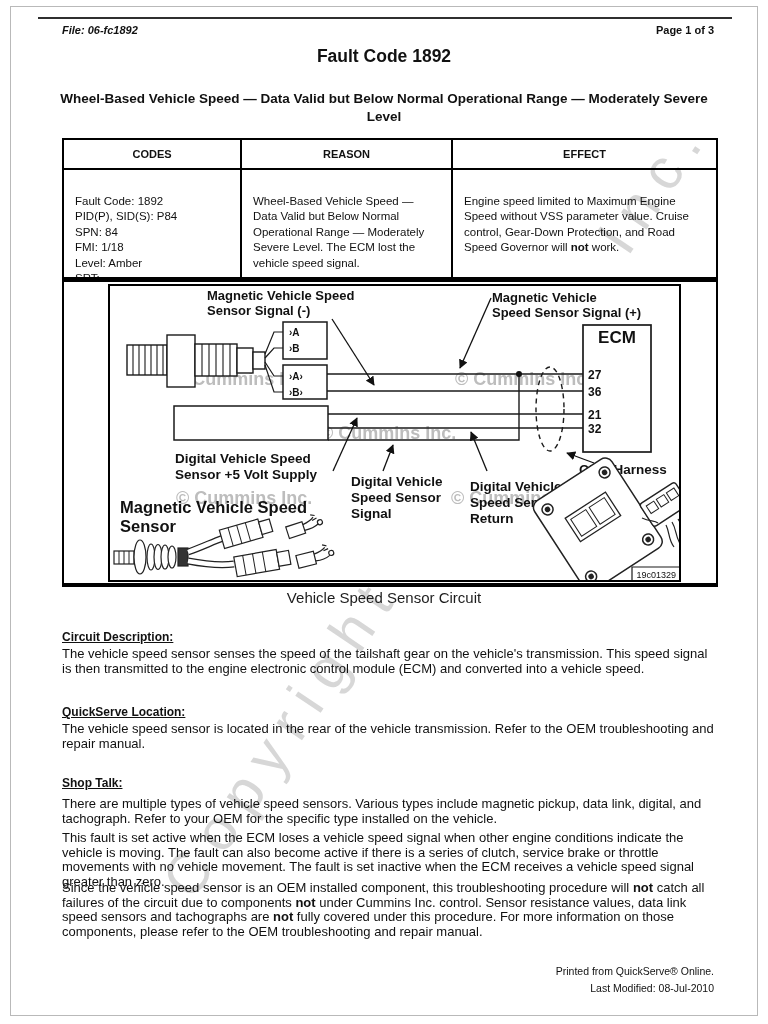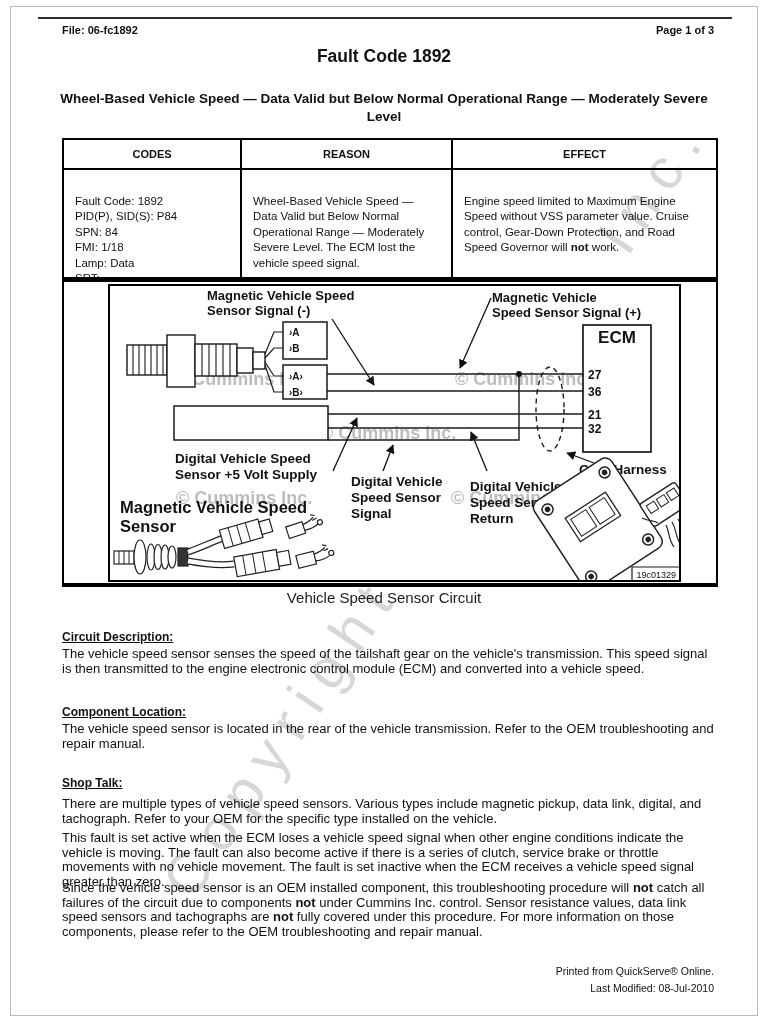--- a/index.html
+++ b/index.html
@@ -7,21 +7,21 @@
         font-family:"Liberation Sans","DejaVu Sans",sans-serif;color:#111;}
   .abs{position:absolute;}
   
   #page-edge{left:10px;top:6px;width:746px;height:1008px;border:1px solid #b9b9b9;z-index:5;pointer-events:none;}
   #header-rule{left:38px;top:17px;width:694px;height:2px;background:#2f2f2f;z-index:3;}
   
   #big-watermark{left:148px;top:872px;z-index:1;transform:rotate(-56deg);transform-origin:0 0;
     font-size:58px;letter-spacing:14px;white-space:nowrap;color:#9c9c9c;opacity:.40;}
   
   .hdr-label{top:24px;font-size:11px;font-weight:bold;z-index:2;}
-  #file-label{left:62px;}
+  #file-label{left:62px;font-style:italic;}
   #page-label{right:54px;}
   #doc-title{top:46px;left:0;width:768px;text-align:center;font-size:17.5px;font-weight:bold;z-index:2;}
   #doc-subtitle{top:90px;left:59px;width:650px;text-align:center;font-size:13.5px;font-weight:bold;line-height:1.35;z-index:2;}
   
   #codes-table{left:62px;top:138px;width:656px;border-collapse:collapse;z-index:2;position:absolute;}
   #codes-table th,#codes-table td{border:2px solid #000;background:transparent;}
   #codes-table th{font-size:11px;font-weight:bold;text-align:center;padding:8px 4px;margin-top:36px;}
   #codes-table td{font-size:11.5px;vertical-align:top;padding:24px 11px;line-height:1.34;height:103px;}
   
   #figure-box{left:62px;top:277px;width:656px;height:310px;box-sizing:border-box;background:#fff;z-index:2;
@@ -61,21 +61,21 @@
       <th>CODES</th>
       <th>REASON</th>
       <th>EFFECT</th>
     </tr>
     <tr>
       <td>
         <div>Fault Code: 1892</div>
         <div>PID(P), SID(S): P84</div>
         <div>SPN: 84</div>
         <div>FMI: 1/18</div>
-        <div>Lamp: Data</div>
+        <div>Level: Amber</div>
         <div>SRT:</div>
       </td>
       <td>Wheel-Based Vehicle Speed — Data Valid but Below Normal Operational Range — Moderately Severe Level. The ECM lost the vehicle speed signal.</td>
       <td><span>Engine speed limited to Maximum Engine Speed without VSS parameter value. Cruise control, Gear-Down Protection, and Road Speed Governor will </span><span style="font-weight: bold;">not</span><span> work.</span></td>
     </tr>
   </tbody>
     </table>
 
   <div class="abs" id="figure-box">
     <div id="figure-frame">
@@ -247,21 +247,21 @@
         </g>
       </svg>
     </div>
   </div>
 
   <div class="abs" id="figure-caption">Vehicle Speed Sensor Circuit</div>
 
   <div class="abs sec-h" style="top:630px">Circuit Description:</div>
   <div class="abs sec-p" style="top:647px"><span>The vehicle speed sensor senses the speed of the tailshaft gear on the vehicle's transmission. This speed signal is then transmitted to the engine electronic control module (ECM) and converted into a vehicle speed.</span></div>
 
-  <div class="abs sec-h" style="top:705px">Component Location:</div>
+  <div class="abs sec-h" style="top:705px">QuickServe Location:</div>
   <div class="abs sec-p" style="top:722px"><span>The vehicle speed sensor is located in the rear of the vehicle transmission. Refer to the OEM troubleshooting and repair manual.</span></div>
 
   <div class="abs sec-h" style="top:776px">Shop Talk:</div>
   <div class="abs sec-p" style="top:797px"><span>There are multiple types of vehicle speed sensors. Various types include magnetic pickup, data link, digital, and tachograph. Refer to your OEM for the specific type installed on the vehicle.</span></div>
   <div class="abs sec-p" style="top:831px"><span>This fault is set active when the ECM loses a vehicle speed signal when other engine conditions indicate the vehicle is moving. The fault can also become active if there is a series of clutch, service brake or throttle movements with no vehicle movement. The fault is set inactive when the ECM receives a vehicle speed signal greater than zero.</span></div>
   <div class="abs sec-p" style="top:881px"><span>Since the vehicle speed sensor is an OEM installed component, this troubleshooting procedure will </span><span style="font-weight: bold;">not</span><span> catch all failures of the circuit due to components </span><span style="font-weight: bold;">not</span><span> under Cummins Inc. control. Sensor resistance values, data link speed sensors and tachographs are </span><span style="font-weight: bold;">not</span><span> fully covered under this procedure. For more information on those components, please refer to the OEM troubleshooting and repair manual.</span></div>
 
   <div class="abs" id="footer-right">
     <div>Printed from QuickServe® Online.</div>
     <div>Last Modified: 08-Jul-2010</div>

